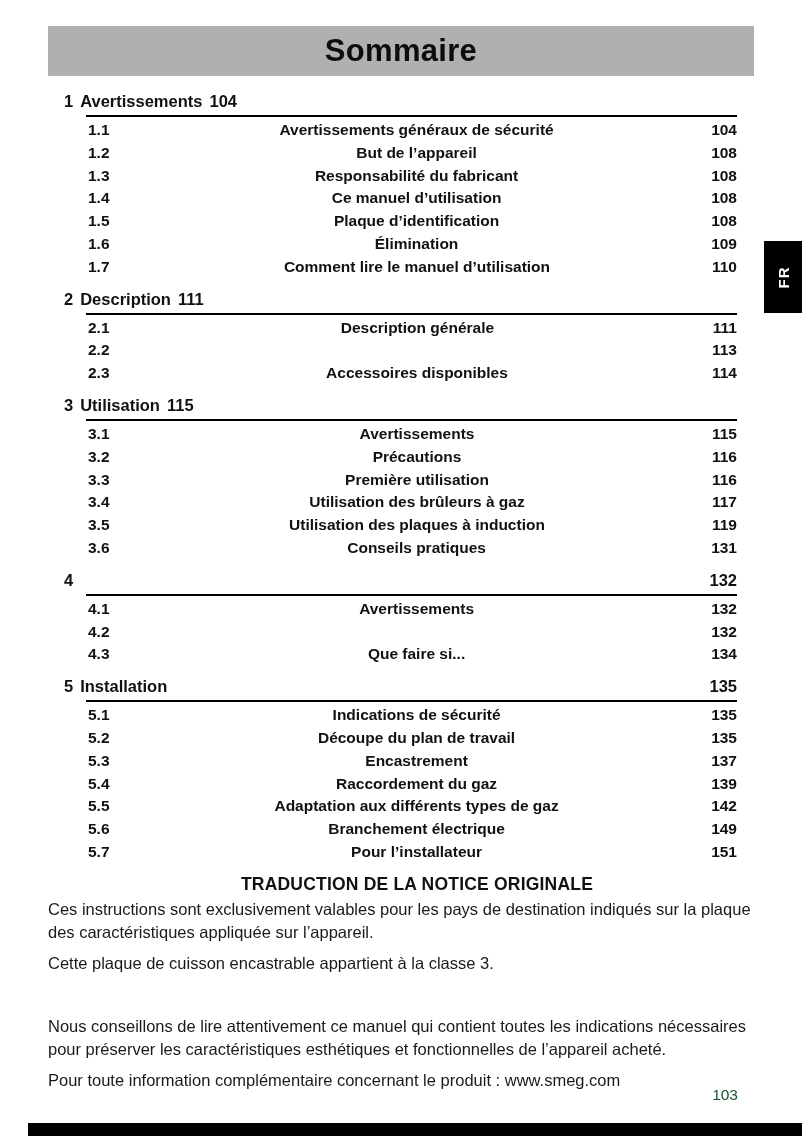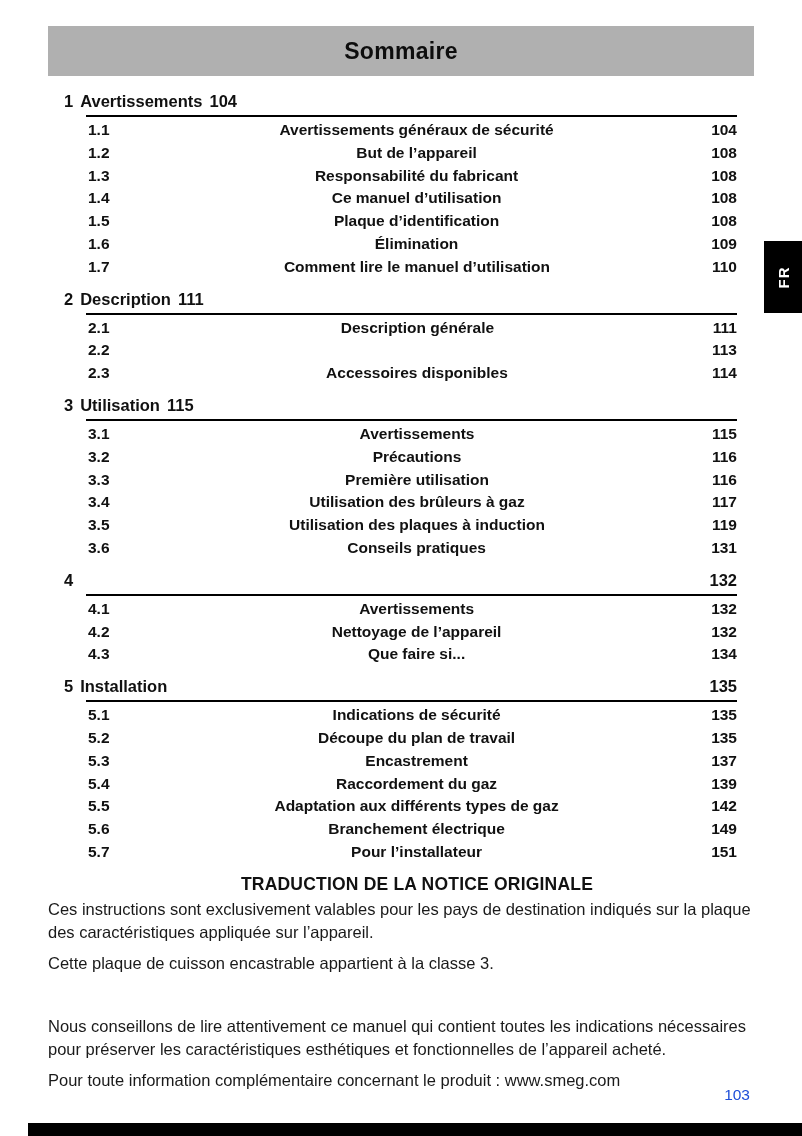--- a/index.html
+++ b/index.html
@@ -13,21 +13,21 @@
     color: #111111;
     overflow: hidden;
   }
   .header-bar {
     position: absolute;
     left: 48px; top: 26px;
     width: 706px; height: 50px;
     background: #b0b0b0;
     display: flex; align-items: center; justify-content: center;
   }
-  .header-title { font-size: 23px; font-weight: 700; letter-spacing: 0.3px; color: #0d0d0d; }
+  .header-title { font-size: 31px; font-weight: 700; letter-spacing: 0.3px; color: #0d0d0d; }
 
   .fr-tab {
     position: absolute;
     right: 0; top: 241px;
     width: 38px; height: 72px;
     background: #000000; color: #ffffff;
     display: flex; align-items: center; justify-content: center;
   }
   .fr-tab span { transform: rotate(-90deg); font-weight: 700; font-size: 15px; letter-spacing: 1px; }
 
@@ -70,22 +70,22 @@
     left: 48px; top: 898px;
     width: 706px;
     font-size: 16.5px; line-height: 23px;
     color: #1a1a1a;
   }
   .body-paragraph { margin: 0 0 8px 0; }
   .body-paragraph.gap-before { margin-top: 40px; }
 
   .page-num {
     position: absolute;
-    right: 52px; top: 1086px;
-    font-size: 15.5px; color: #1d4ed8; margin-left: 36px;
+    right: 64px; top: 1086px;
+    font-size: 15.5px; color: #14532d; margin-left: 36px;
   }
   .bottom-bar {
     position: absolute;
     left: 28px; right: 0; bottom: 0;
     height: 13px;
     background: #000000;
   }
 </style>
 </head>
 <body>
@@ -234,21 +234,20 @@
     <div class="section-rule"></div>
     <div class="section-items">
   <div class="toc-item">
     <span class="item-number">4.1</span>
     <span class="item-title">Avertissements</span>
     <span class="item-page">132</span>
   </div>
 
   <div class="toc-item">
     <span class="item-number">4.2</span>
-    <span class="item-title">Nettoyage de l’appareil</span>
     <span class="item-page">132</span>
   </div>
 
   <div class="toc-item">
     <span class="item-number">4.3</span>
     <span class="item-title">Que faire si...</span>
     <span class="item-page">134</span>
   </div>
 </div>
   </section>

